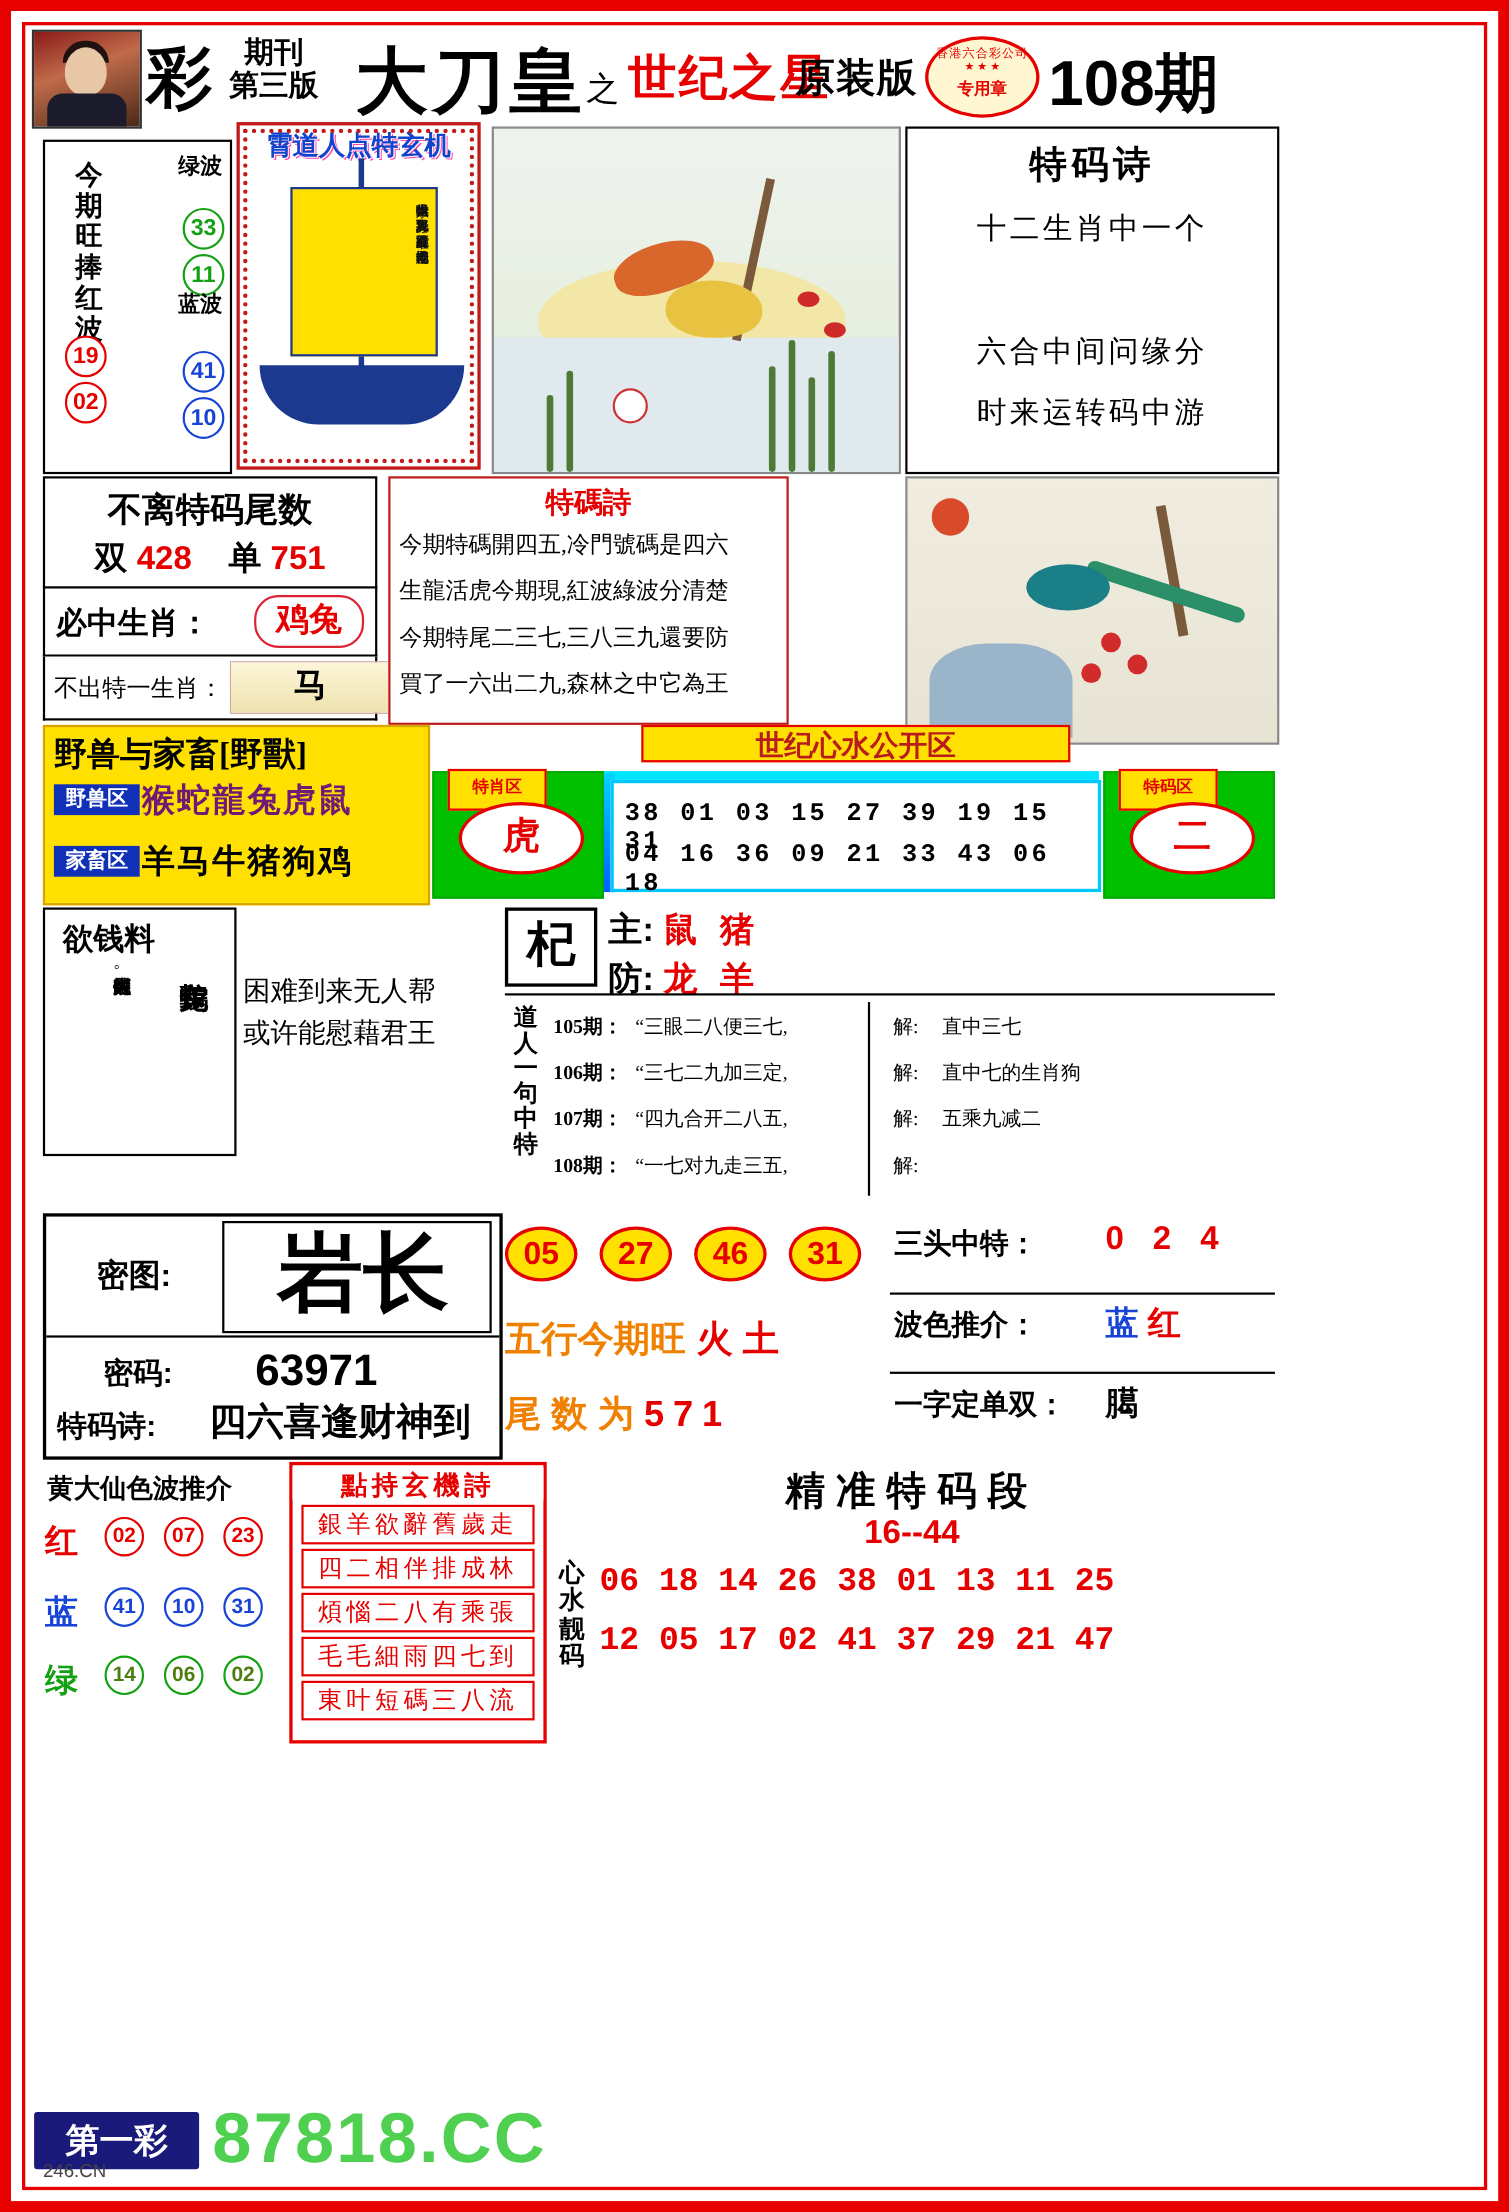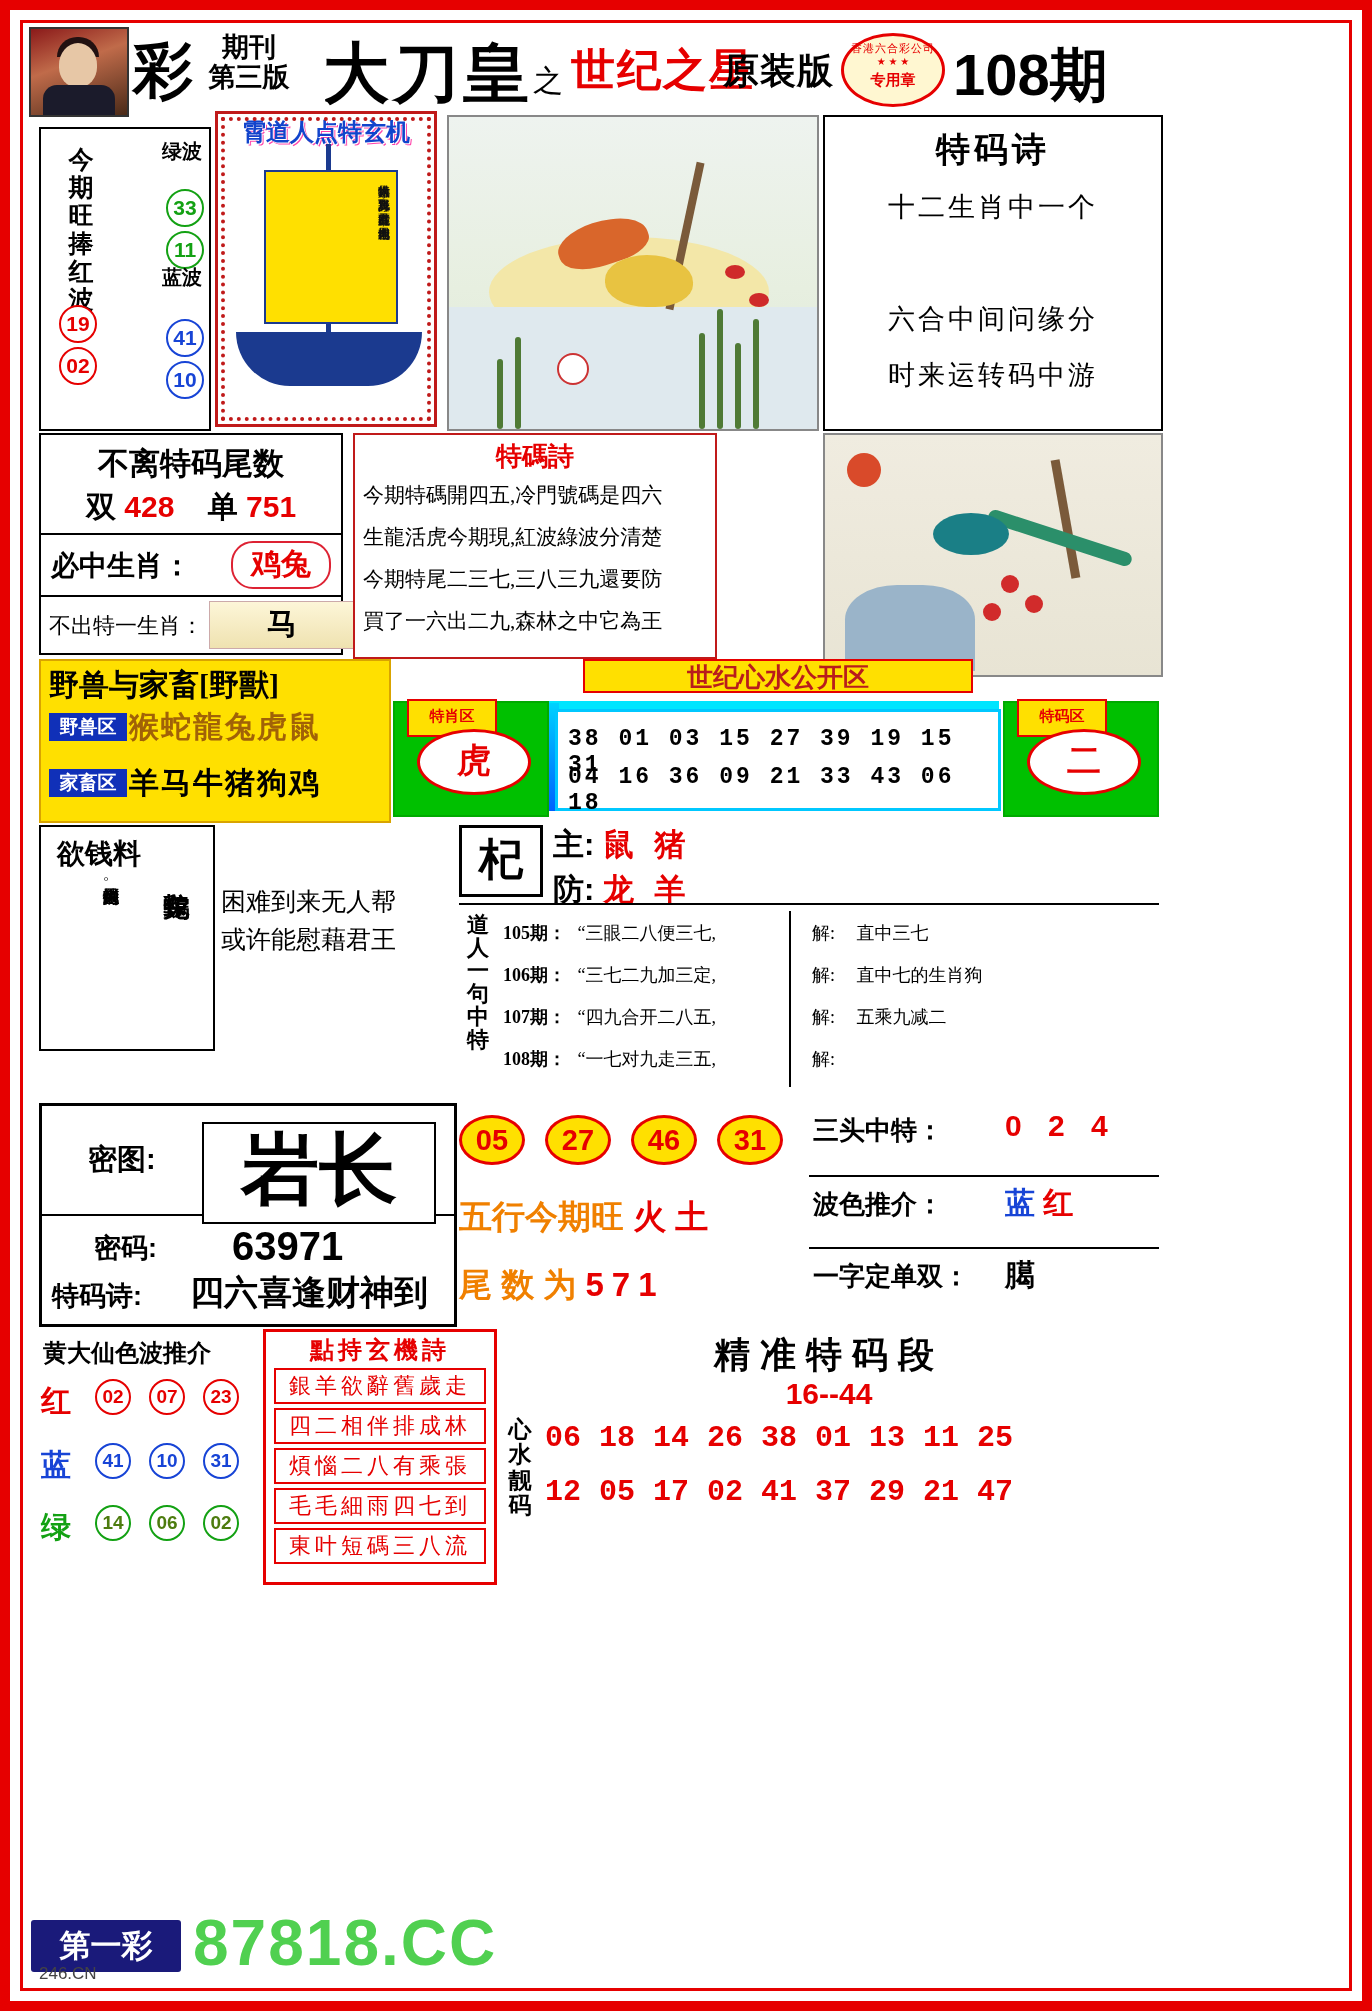--- a/index.html
+++ b/index.html
@@ -96,21 +96,21 @@
   .peacock .body{position:absolute;left:108px;top:78px;width:76px;height:42px;border-radius:50%;background:#1a7f86;}
   .peacock .tail{position:absolute;left:160px;top:96px;width:150px;height:14px;background:#2b8f6a;transform:rotate(18deg);border-radius:7px;}
   .peacock .tree{position:absolute;left:236px;top:24px;width:9px;height:120px;background:#7a5a3a;transform:rotate(-10deg);}
   .peacock .fl{position:absolute;width:18px;height:18px;border-radius:50%;background:#d12b2b;}
 
   
   .beast{position:absolute;left:16px;top:636px;width:348px;height:160px;background:#ffe000;border:2px solid #d9a400;}
   .beast .ttl{position:absolute;left:8px;top:4px;font-size:30px;font-weight:bold;color:#000;font-family:"Liberation Serif",serif;}
   .beast .tag{position:absolute;left:8px;width:78px;height:28px;background:#1030b8;color:#fff;font-size:19px;font-weight:bold;
       text-align:center;line-height:28px;}
-  .beast .list{position:absolute;left:88px;font-size:30px;font-weight:bold;color:#a16207;letter-spacing:2px;}
+  .beast .list{position:absolute;left:88px;font-size:30px;font-weight:bold;color:#701a75;letter-spacing:2px;}
   .beast .list.black{color:#000;}
 
   .gxq{position:absolute;left:370px;top:636px;width:766px;height:160px;}
   .gxq .title{position:absolute;left:190px;top:0;width:390px;height:34px;background:#ffe000;border:2px solid #e60000;
      text-align:center;line-height:32px;font-size:26px;font-weight:bold;color:#b91c1c;box-sizing:border-box;}
   .gxq .lbox{position:absolute;left:0;top:42px;width:152px;height:112px;background:#00c000;border:2px solid #0a0;}
   .gxq .rbox{position:absolute;right:0;top:42px;width:152px;height:112px;background:#00c000;border:2px solid #0a0;}
   .gxq .oval{position:absolute;left:22px;top:26px;width:108px;height:60px;border:3px solid #e60000;border-radius:50%;background:#fff;
       text-align:center;line-height:56px;font-size:34px;font-weight:bold;color:#e60000;}
   .gxq .burst{position:absolute;top:-4px;width:86px;height:34px;background:#ffe000;border:2px solid #e60000;
@@ -140,22 +140,22 @@
   .daoren .row{position:absolute;left:44px;width:640px;font-size:18px;font-family:"Liberation Serif",serif;}
   .daoren .row .q{display:inline-block;width:70px;font-weight:bold;}
   .daoren .row .txt{display:inline-block;width:230px;}
   .daoren .row .j{display:inline-block;width:40px;}
   .daoren .vline{position:absolute;left:330px;top:6px;width:2px;height:176px;background:#000;}
 
   
   .mitu{position:absolute;left:16px;top:1080px;width:412px;height:218px;border:3px solid #000;}
   .mitu .r1{position:absolute;left:0;top:0;width:100%;height:108px;border-bottom:2px solid #000;}
   .mitu .lb{position:absolute;left:46px;top:34px;font-size:29px;font-weight:bold;}
-  .mitu .glyph{position:absolute;left:160px;top:16px;width:230px;height:98px;border:2px solid #000;background:#fff;
-      font-size:78px;font-weight:bold;text-align:center;line-height:92px;font-family:"Liberation Serif",serif;}
+  .mitu .glyph{position:absolute;left:160px;top:4px;width:230px;height:98px;border:2px solid #000;background:#fff;
+      font-size:78px;font-weight:bold;text-align:center;line-height:92px;font-family:"Liberation Serif",serif;padding-left:11px;}
   .mitu .lb2{position:absolute;left:52px;top:124px;font-size:27px;font-weight:bold;}
   .mitu .code{position:absolute;left:190px;top:118px;font-size:40px;font-weight:bold;}
   .mitu .lb3{position:absolute;left:10px;top:172px;font-size:27px;font-weight:bold;}
   .mitu .poem{position:absolute;left:148px;top:164px;font-size:34px;font-weight:bold;font-family:"Liberation Serif",serif;}
 
   .balls4{position:absolute;left:436px;top:1092px;width:340px;height:60px;}
   .bigball{width:66px;height:50px;border-radius:50%;background:#ffe000;border:3px solid #e60000;box-sizing:border-box;
       text-align:center;line-height:44px;font-size:29px;font-weight:bold;color:#e60000;position:absolute;}
   .wuxing{position:absolute;left:436px;top:1172px;width:340px;font-size:33px;font-weight:bold;}
   .wuxing .o{color:#f08000;}

